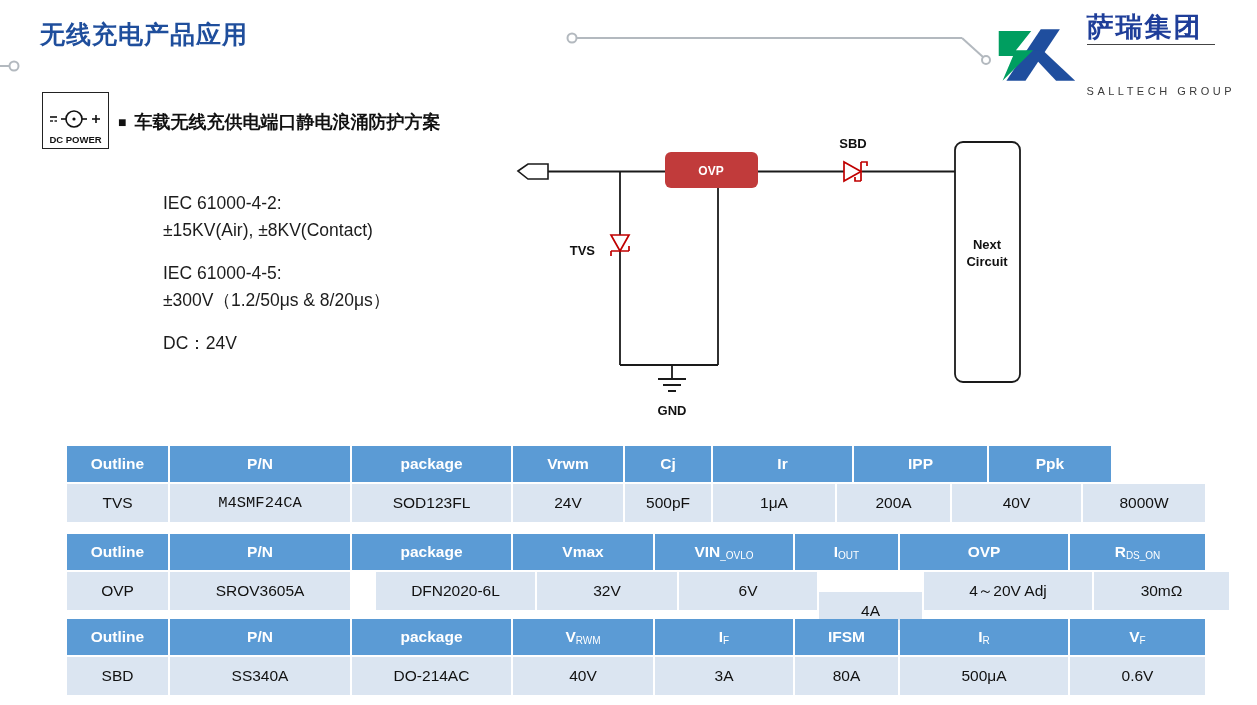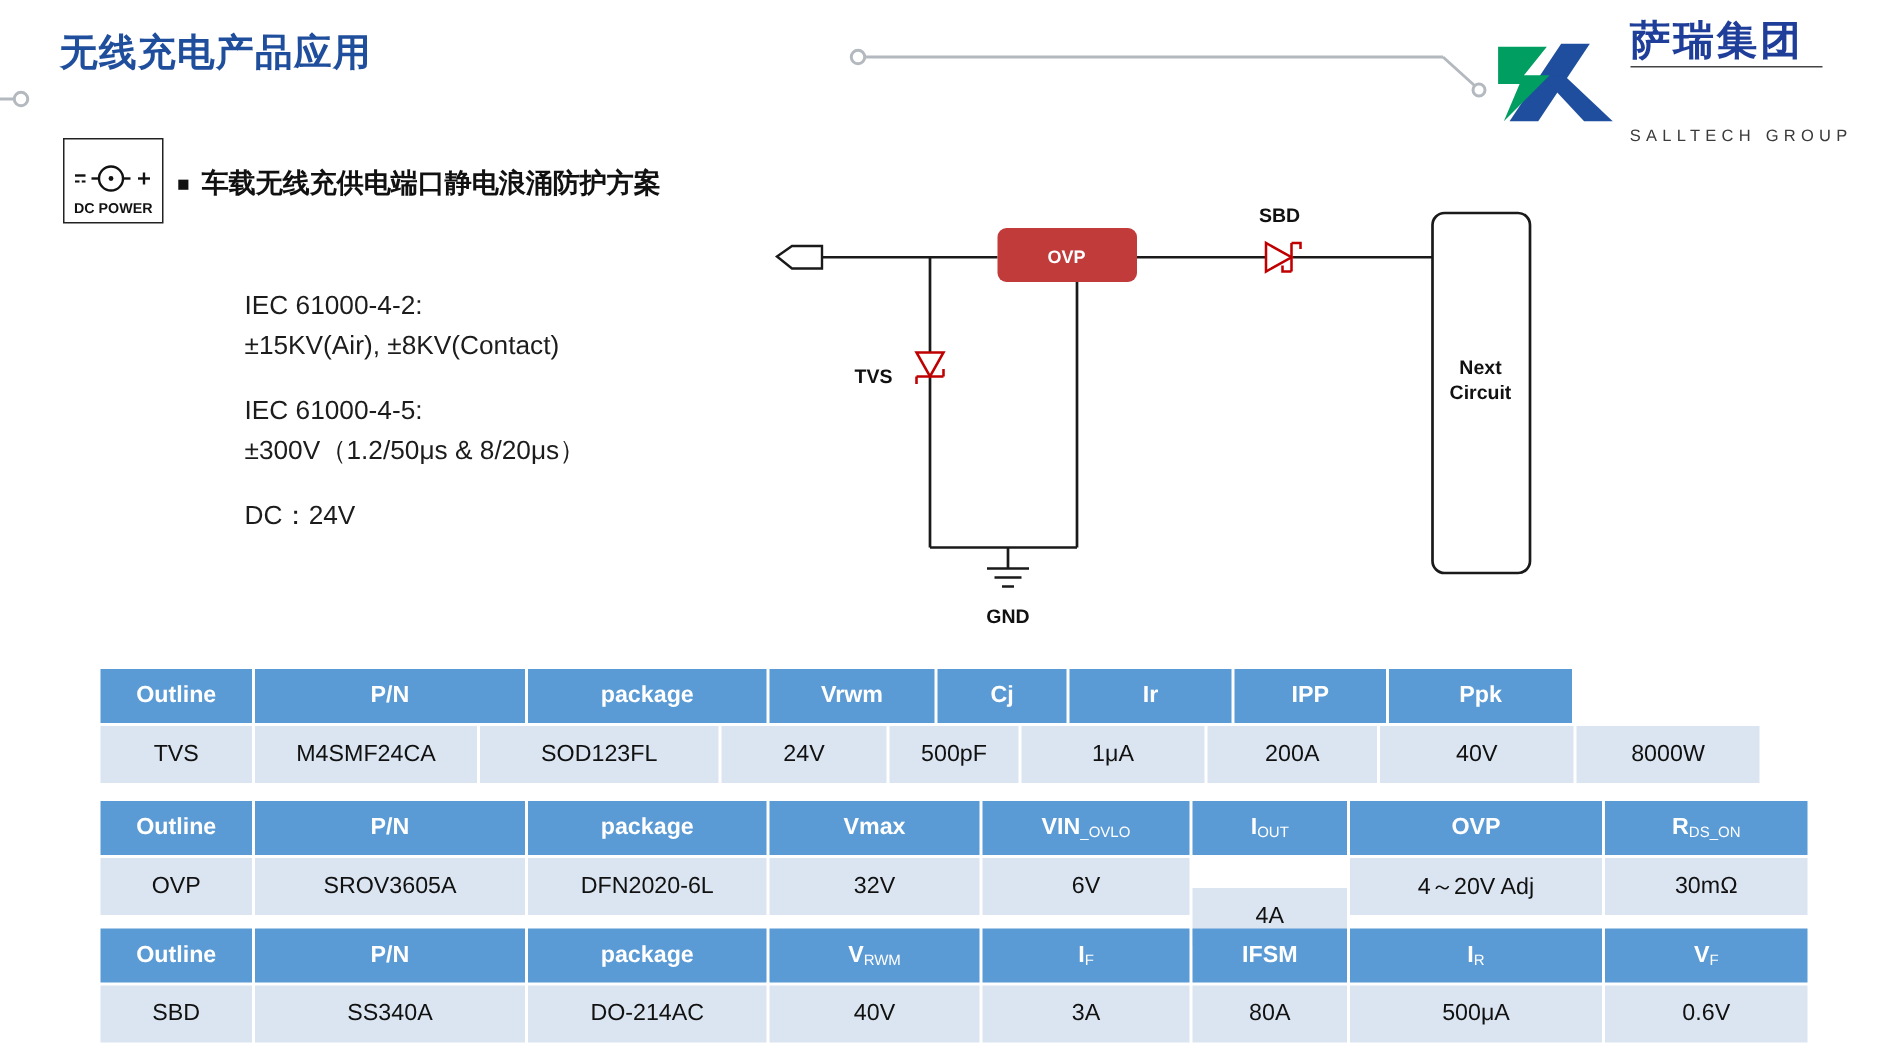--- a/index.html
+++ b/index.html
@@ -148,33 +148,33 @@
       </div>
       <div class="tcell" style="width: 159px;">
         <span>package</span>
       </div>
       <div class="tcell" style="width: 110px;">
         <span>Vrwm</span>
       </div>
       <div class="tcell" style="width: 86px;">
         <span>Cj</span>
       </div>
-      <div class="tcell" style="width: 108px;">
+      <div class="tcell" style="width: 139px;">
         <span>Ir</span>
       </div>
-      <div class="tcell" style="width: 101px;">
+      <div class="tcell" style="width: 133px;">
         <span>IPP</span>
       </div>
       <div class="tcell" style="width: 122px;">
         <span>Ppk</span>
       </div>
     </div>
     <div class="trow tdata">
       <div class="tcell" style="width: 101px;">TVS</div>
-      <div class="tcell" style="width: 148px;">M4SMF24CA</div>
+      <div class="tcell" style="width: 180px; font-family: Liberation Mono, monospace;">M4SMF24CA</div>
       <div class="tcell" style="width: 159px;">SOD123FL</div>
       <div class="tcell" style="width: 110px;">24V</div>
       <div class="tcell" style="width: 86px;">500pF</div>
       <div class="tcell" style="width: 122px;">1μA</div>
       <div class="tcell" style="width: 113px;">200A</div>
       <div class="tcell" style="width: 129px;">40V</div>
       <div class="tcell" style="width: 122px;">8000W</div>
     </div>
   </div>
 <div id="table-1" class="spec-table">
@@ -203,21 +203,21 @@
         <span>OVP</span>
       </div>
       <div class="tcell" style="width: 135px;">
         <span>R</span>
         <sub>DS_ON</sub>
       </div>
     </div>
     <div class="trow tdata">
       <div class="tcell" style="width: 101px;">OVP</div>
       <div class="tcell" style="width: 180px;">SROV3605A</div>
-      <div class="tcell" style="width: 159px;">DFN2020-6L</div>
+      <div class="tcell" style="width: 159px; margin-left: 24px;">DFN2020-6L</div>
       <div class="tcell" style="width: 140px;">32V</div>
       <div class="tcell" style="width: 138px;">6V</div>
       <div class="tcell" style="width: 103px; margin-top: 20px;">4A</div>
       <div class="tcell" style="width: 168px;">4～20V Adj</div>
       <div class="tcell" style="width: 135px;">30mΩ</div>
     </div>
   </div>
 <div id="table-2" class="spec-table">
     <div class="trow thead">
       <div class="tcell" style="width: 101px;">

